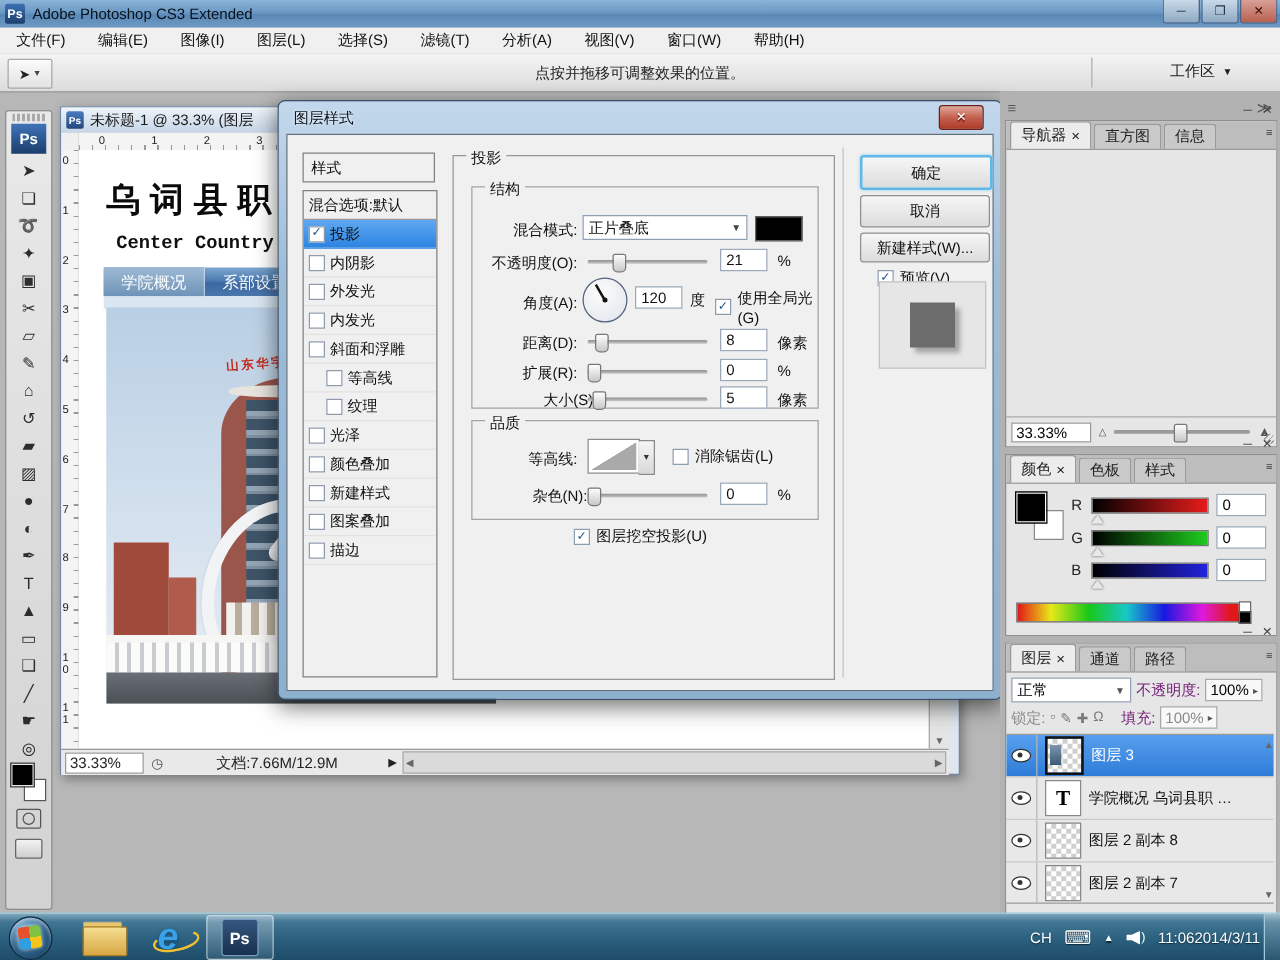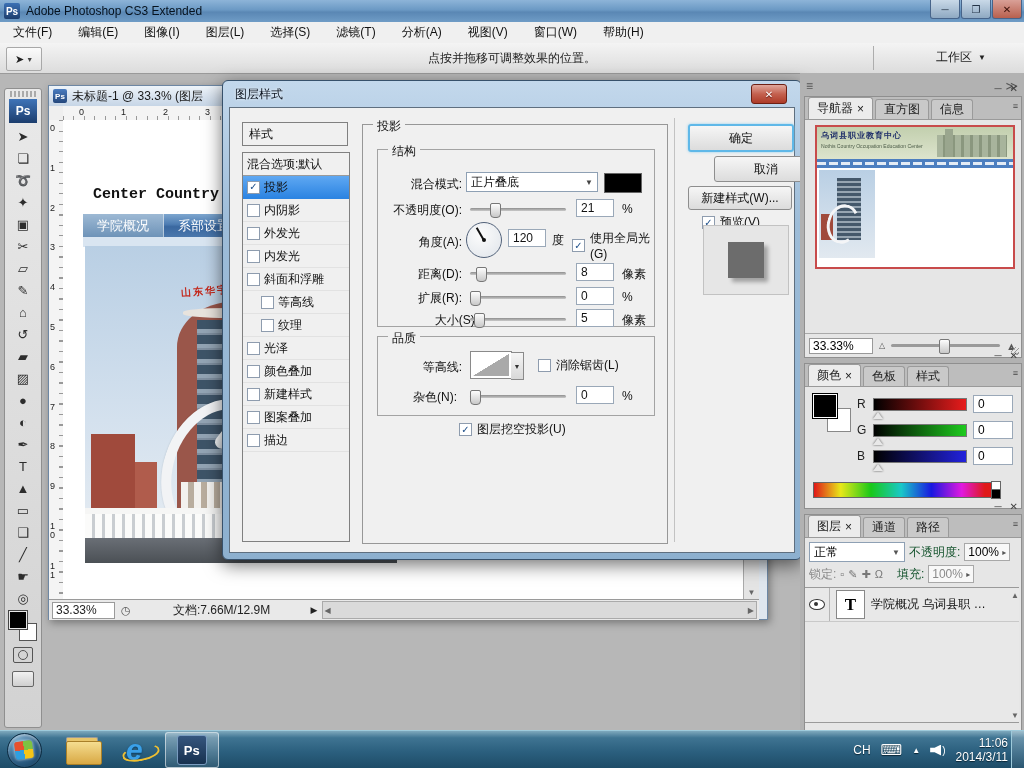--- a/index.html
+++ b/index.html
@@ -193,21 +193,21 @@
   .ch-thumb{position:absolute;left:-1px;bottom:-9px;width:0;height:0;border-left:5px solid transparent;border-right:5px solid transparent;border-bottom:7px solid #e8e8e8;filter:drop-shadow(0 0 1px #555);}
   .ch-val{width:40px;height:18px;background:#fff;border:1px solid #9aa8b8;display:flex;align-items:center;padding-left:4px;box-sizing:border-box;}
   .spectrum{position:absolute;left:8px;bottom:10px;width:178px;height:14px;border:1px solid #666;
     background:linear-gradient(90deg,#e01818 0%,#e8e818 15%,#18c818 32%,#18c8c8 49%,#1818e0 66%,#e018e0 83%,#e01818 96%);}
   .spec-w{position:absolute;left:186px;bottom:17px;width:8px;height:8px;background:#fff;border:1px solid #666;}
   .spec-b{position:absolute;left:186px;bottom:9px;width:8px;height:8px;background:#000;border:1px solid #666;}
 
   
   .lay-comborow{position:absolute;left:4px;top:26px;width:208px;height:22px;display:flex;align-items:center;gap:4px;}
   .lay-combo{width:96px;height:20px;background:#fff;border:1px solid #8ea0b4;display:flex;align-items:center;justify-content:space-between;padding:0 4px;box-sizing:border-box;}
-  .dimlabel{color:#14532d;}
+  .dimlabel{color:#701a75;}
   .lay-val{width:46px;height:18px;background:#f8f8f8;border:1px solid #a8a8a8;display:flex;align-items:center;justify-content:space-between;padding:0 3px;box-sizing:border-box;}
   .lay-lockrow{position:absolute;left:4px;top:50px;width:208px;height:18px;display:flex;align-items:center;gap:4px;color:#8a8a8a;}
   .lockico{color:#777;font-size:11px;}
   .lay-list{position:absolute;left:0;top:72px;width:214px;height:134px;background:#e8e8e8;border-top:1px solid #9a9a9a;border-bottom:1px solid #9a9a9a;overflow:hidden;}
   .lrow{height:33px;display:flex;align-items:center;border-bottom:1px solid #c9c9c9;color:#111;}
   .lrow.selected{background:linear-gradient(180deg,#58a0ee,#2e7cd8);color:#fff;}
   .eyecell{width:24px;height:100%;display:flex;align-items:center;justify-content:center;border-right:1px solid #b5b5b5;flex:0 0 auto;}
   .eye{width:14px;height:9px;border:1px solid #333;border-radius:50%;position:relative;background:#fff;}
   .eye::after{content:"";position:absolute;left:4px;top:2px;width:4px;height:4px;border-radius:50%;background:#333;}
   .lthumb{width:27px;height:27px;margin:0 6px;flex:0 0 auto;border:1px solid #888;background:#fff;position:relative;}
@@ -237,21 +237,21 @@
   .tb-ps{margin-left:22px;width:52px;height:34px;border:1px solid rgba(255,255,255,.55);border-radius:3px;
     background:linear-gradient(180deg,rgba(255,255,255,.32),rgba(255,255,255,.08));display:flex;align-items:center;justify-content:center;}
   .tb-ps .sq{width:28px;height:28px;background:linear-gradient(180deg,#35567e,#17314f);border:1px solid #7a9cc0;border-radius:3px;
     color:#fff;font-size:13px;font-weight:bold;display:flex;align-items:center;justify-content:center;}
   .tray{position:absolute;right:16px;top:0;height:38px;display:flex;align-items:center;gap:10px;}
   .tray .t{font-size:12px;text-shadow:0 1px 1px #0a2635;}
   .tray .kb{font-size:15px;}
   .tray .hid{font-size:8px;}
   .spk{display:flex;align-items:center;font-size:10px;}
   .spk .body{width:6px;height:8px;background:#fff;display:inline-block;margin-right:1px;clip-path:polygon(0 30%,40% 30%,100% 0,100% 100%,40% 70%,0 70%);width:11px;height:11px;}
-  .clock{display:flex;flex-direction:column;align-items:flex-end;line-height:14px;font-size:12px;text-shadow:0 1px 1px #0a2635;}
+  .clock{display:flex;flex-direction:row;align-items:flex-end;line-height:14px;font-size:12px;text-shadow:0 1px 1px #0a2635;}
   .showdesk{position:absolute;right:0;top:0;width:12px;height:38px;border-left:1px solid #9ecadb;background:linear-gradient(180deg,rgba(255,255,255,.25),rgba(255,255,255,.05));}
 </style>
 </head>
 <body class="nosel">
 
 <div class="abs titlebar">
   <div class="ps-appicon">Ps</div>
   <span>Adobe Photoshop CS3 Extended</span>
   <div class="win-btns">
     <div class="win-btn">
@@ -392,20 +392,21 @@
       <span class="num" style="top:203px">5</span>
       <span class="num" style="top:242.79999999999998px">6</span>
       <span class="num" style="top:282.59999999999997px">7</span>
       <span class="num" style="top:322.4px">8</span>
       <span class="num" style="top:362.2px">9</span>
       <span class="num" style="top:402px">10</span>
       <span class="num" style="top:441.79999999999995px">11</span>
     </div>
 
   <div class="abs canvas">
+    <div class="abs cv-heading">乌词县职</div>
     <div class="abs cv-sub">Center Country</div>
     <div class="abs cv-nav" id="cv-nav">
         <div class="item">学院概况</div>
         <div class="item">系部设置</div>
       </div>
     <div class="abs cv-substrip"></div>
     <div class="abs photo">
       <div class="ph-tower">
         <div class="cap"></div>
           <div class="windows"></div>
@@ -557,38 +558,38 @@
         <span class="grouplegend">品质</span>
         <div class="flabel" style="left:24px;top:22px;width:60px">等高线:</div>
         <div class="contour" style="left:92px;top:14px">
           <div class="diag"></div>
           <div class="drop">▼</div>
         </div>
         <div class="chkrow" style="left:160px;top:20px">
           <span class="cb"></span>
           <span>消除锯齿(L)</span>
         </div>
-        <div class="flabel" style="left:19px;top:52px;width:60px">杂色(N):</div>
+        <div class="flabel" style="left:32px;top:52px;width:60px">杂色(N):</div>
         <div class="slider" style="left:92px;top:58px">
             <div class="thumb" style="left:0%"></div>
           </div>
         <div class="valbox" style="left:198px;top:49px">0</div>
         <div class="unit" style="left:244px;top:52px">%</div>
       </div>
 
       <div class="chkrow" style="left:96px;top:296px">
         <span class="cb">✓</span>
         <span>图层挖空投影(U)</span>
       </div>
     </div>
 
     <div class="abs dlgsep"></div>
 
     <div class="dbtn default" style="left:458px;top:16px">确定</div>
-    <div class="dbtn" style="left:484px;top:48px">取消</div>
+    <div class="dbtn" style="left:458px;top:48px">取消</div>
     <div class="dbtn" style="left:458px;top:78px;height:22px">新建样式(W)...</div>
     <div class="chkrow" style="left:472px;top:106px">
       <span class="cb">✓</span>
       <span>预览(V)</span>
     </div>
     <div class="abs preview-swatch">
         <div class="sq"></div>
       </div>
   </div>
 </div>
@@ -609,34 +610,20 @@
         <span>导航器</span>
         <span>×</span>
       </div>
       <div class="tab">
           <span>直方图</span>
         </div>
       <div class="tab">
           <span>信息</span>
         </div>
       <span class="p-menu">≡</span>
-    </div>
-    <div class="nav-thumb">
-      <div class="nt-header">
-        <div class="nt-bldg"></div>
-          <div class="nt-tower"></div>
-        <div class="nt-title">乌词县职业教育中心</div>
-        <div class="nt-sub">Nothis Country Occupation Education Center</div>
-      </div>
-      <div class="nt-nav"></div>
-      <div class="nt-photo">
-          <div class="t"></div>
-          <div class="r"></div>
-          <div class="w"></div>
-        </div>
     </div>
     <div class="nav-controls">
       <div class="nav-zoomfield">33.33%</div>
       <span class="mtn" style="font-size:8px">△</span>
       <div class="nav-slider">
           <div class="thumb"></div>
         </div>
       <span class="mtn" style="font-size:11px">▲</span>
     </div>
     <div class="p-grip"></div>
@@ -725,26 +712,49 @@
       <span class="lockico">✎</span>
       <span class="lockico">✚</span>
       <span class="lockico">Ω</span>
       <span style="margin-left:10px" class="dimlabel">填充:</span>
       <div class="lay-val">
         <span>100%</span>
         <span style="font-size:8px;color:#555">▸</span>
       </div>
     </div>
     <div class="lay-list" id="layers-list">
+        <div class="lrow selected">
+          <div class="eyecell">
+            <span class="eye"></span>
+          </div>
+          <div class="lthumb image">
+            <div class="frag"></div>
+          </div>
+          <span>图层 3</span>
+        </div>
         <div class="lrow">
           <div class="eyecell">
             <span class="eye"></span>
           </div>
           <div class="lthumb text">T</div>
           <span>学院概况 乌词县职 …</span>
+        </div>
+        <div class="lrow">
+          <div class="eyecell">
+            <span class="eye"></span>
+          </div>
+          <div class="lthumb checker"></div>
+          <span>图层 2 副本 8</span>
+        </div>
+        <div class="lrow">
+          <div class="eyecell">
+            <span class="eye"></span>
+          </div>
+          <div class="lthumb checker"></div>
+          <span>图层 2 副本 7</span>
         </div>
       </div>
     <span class="lay-scroll-up">▲</span>
     <span class="lay-scroll-dn">▼</span>
     <div class="lay-bottom">
       <span class="ic">∞</span>
       <span class="ic" style="font-style:italic">fx.</span>
       <span class="ic">◎</span>
       <span class="ic">◑</span>
       <span class="ic">❑</span>

